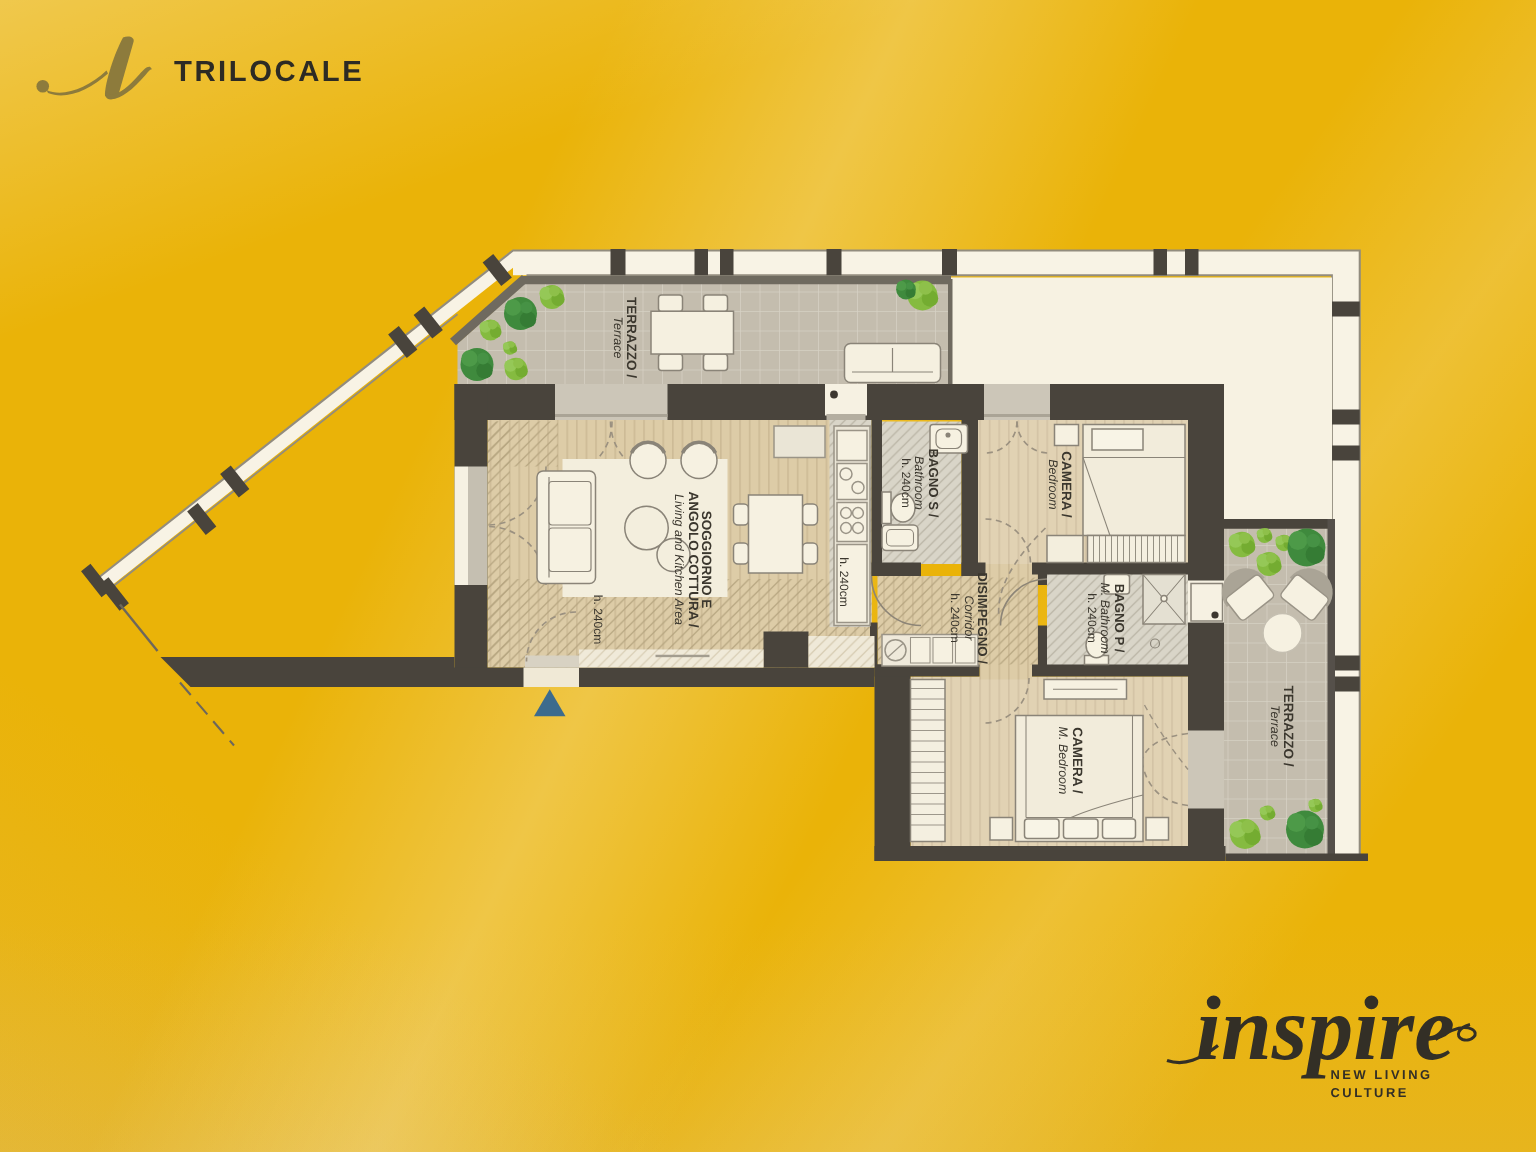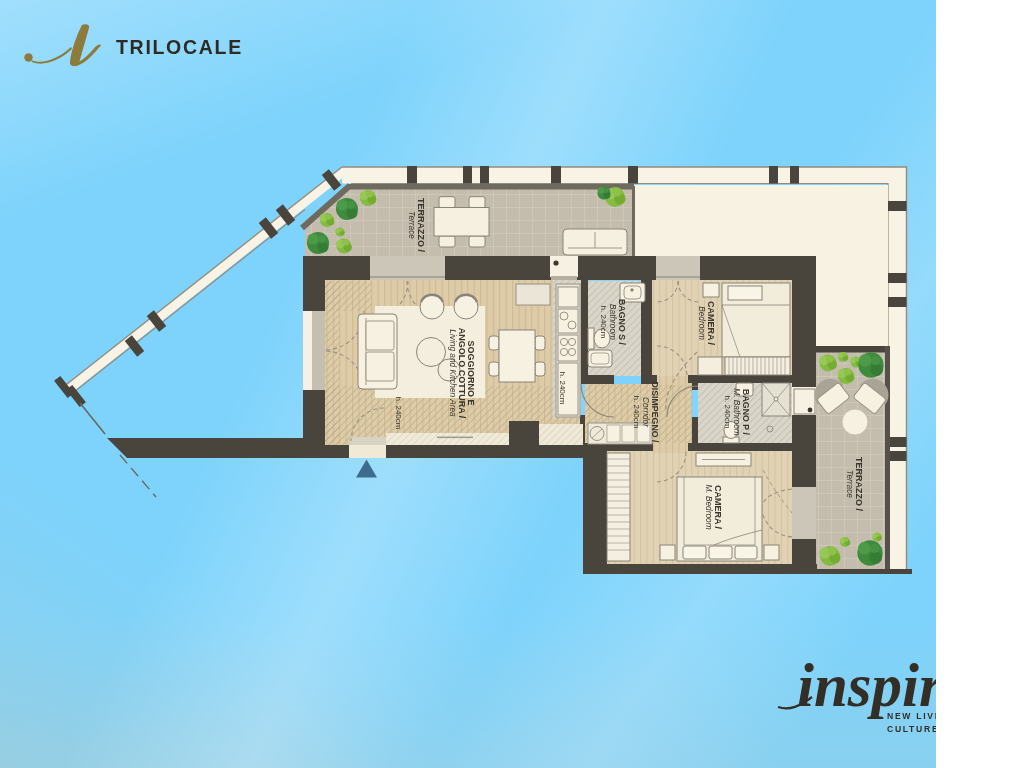--- a/index.html
+++ b/index.html
@@ -1,17 +1,17 @@
 <!DOCTYPE html>
 <html><head>
 <meta charset="utf-8">
 <style>
   html,body{margin:0;padding:0;}
   body{width:1024px;height:768px;overflow:hidden;font-family:"Liberation Sans",sans-serif;}
-  .page{position:relative;width:936px;height:768px;background:#7dd3fc;overflow:hidden;}
+  .page{position:relative;width:1024px;height:768px;background:#eab308;overflow:hidden;}
   .sheen1{position:absolute;left:0;top:0;width:1024px;height:768px;
     background:
       linear-gradient(115deg, rgba(255,255,255,0.0) 30%, rgba(255,255,255,0.25) 44%, rgba(255,255,255,0.0) 58%),
       linear-gradient(125deg, rgba(255,255,255,0.0) 60%, rgba(255,255,255,0.18) 72%, rgba(255,255,255,0.0) 84%),
       linear-gradient(160deg, rgba(255,255,255,0.28) 0%, rgba(255,255,255,0.0) 20%),
       linear-gradient(35deg, rgba(216,196,164,0.18) 0%, rgba(216,196,164,0.0) 22%),
       linear-gradient(0deg, rgba(212,192,162,0.14) 0%, rgba(210,190,160,0.0) 20%);}
   svg{position:absolute;left:0;top:0;}
   text{font-family:"Liberation Sans",sans-serif;}
 </style>

